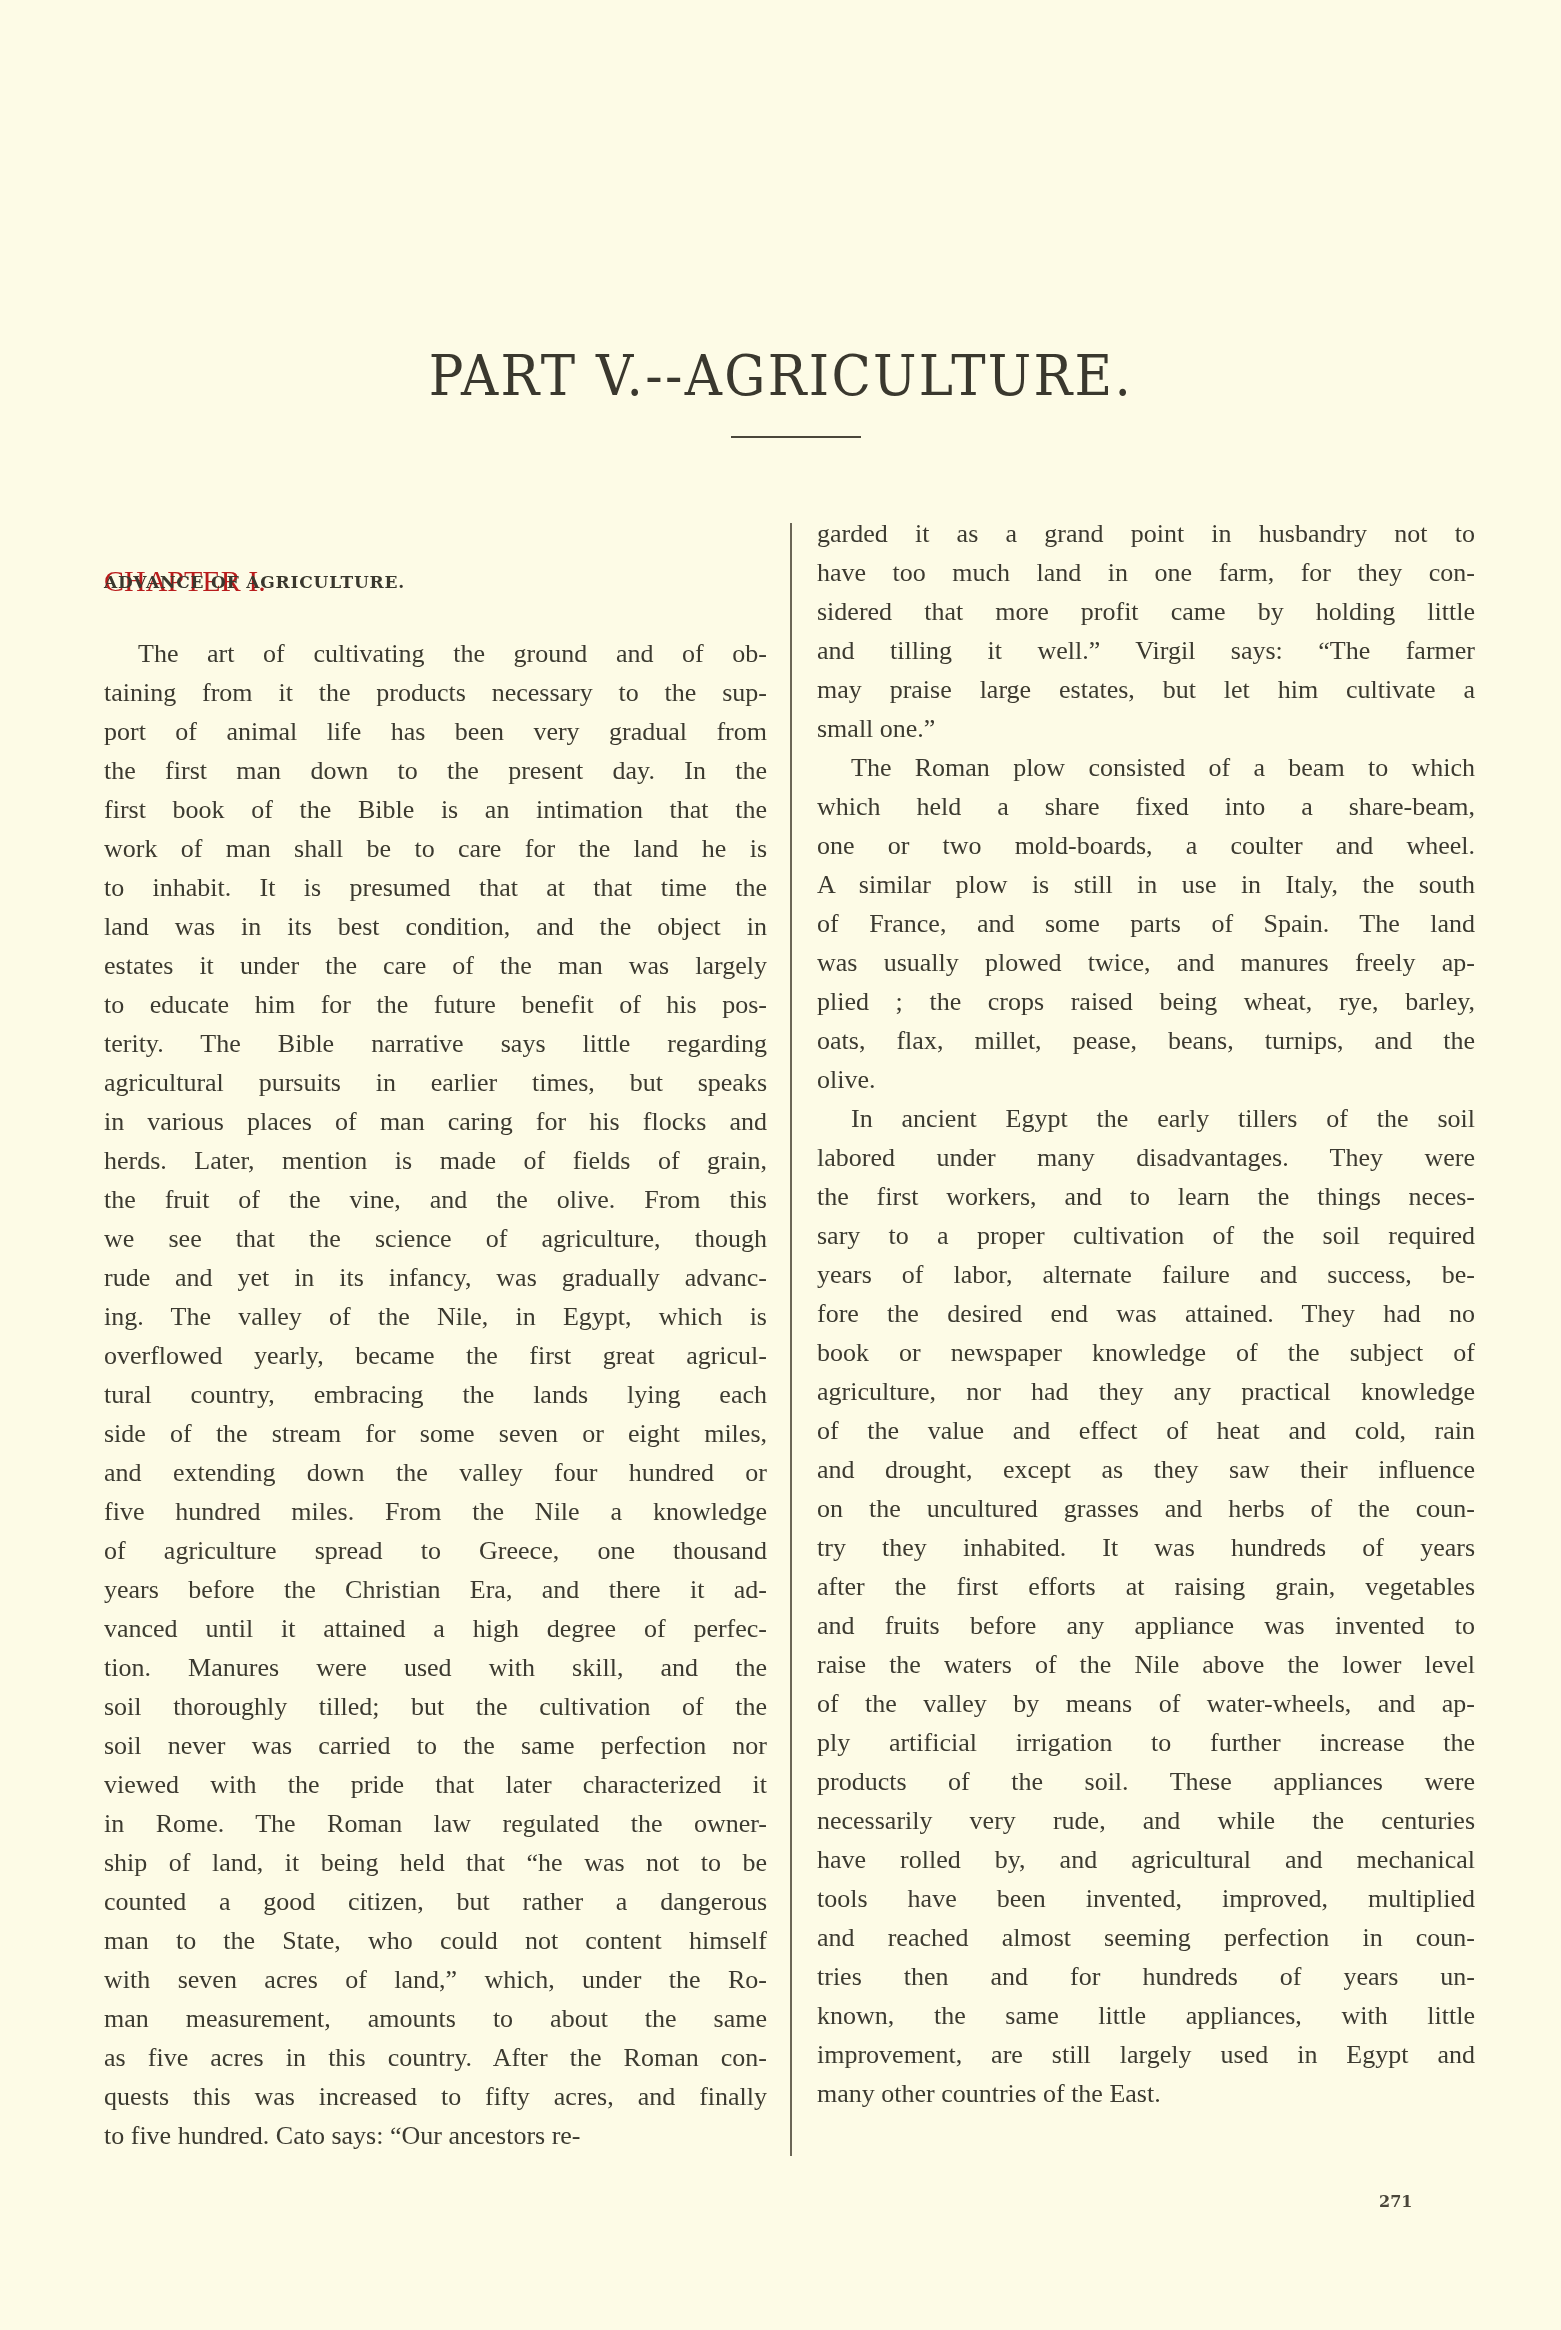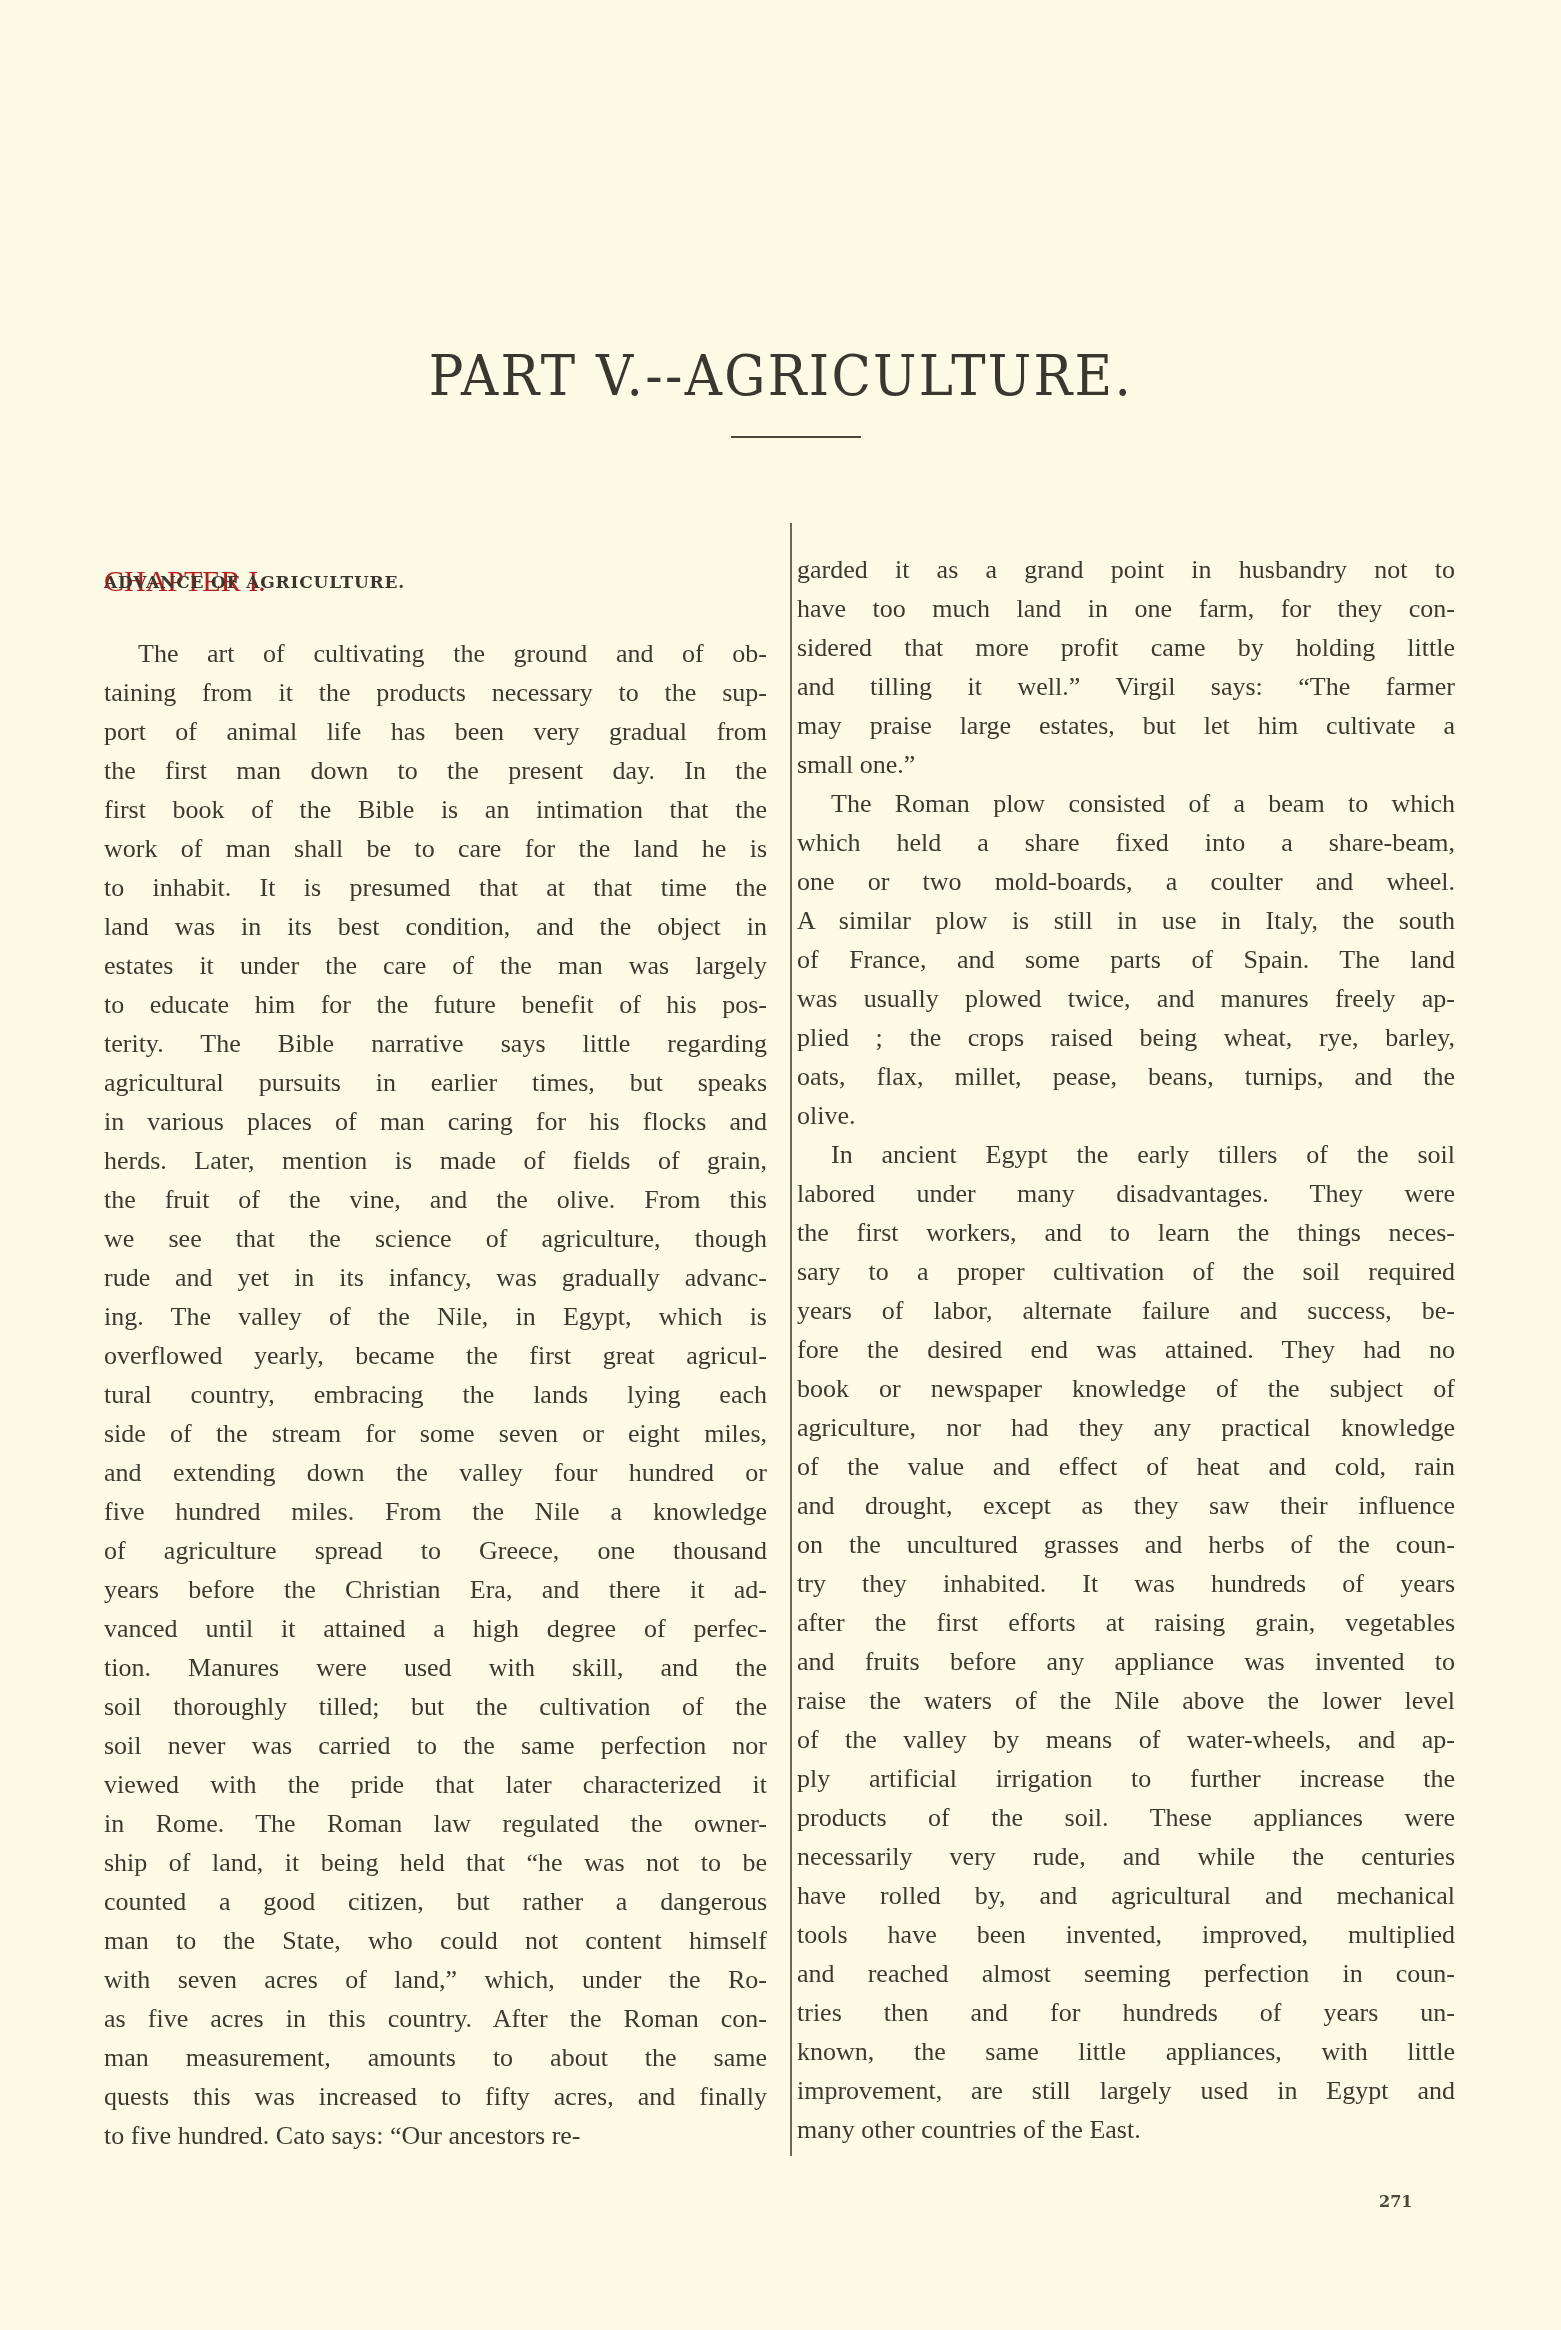--- a/index.html
+++ b/index.html
@@ -41,21 +41,21 @@
   .lines li {
     height: 39px; line-height: 39px;
     font-size: 26px;
     text-align: justify; text-align-last: justify;
     white-space: nowrap;
     overflow: visible;
   }
   .lines li.last { text-align-last: left; }
   .lines li.indent { padding-left: 34px; }
   .left-lines { left: 104px; top: 634px; width: 663px; }
-  .right-lines { left: 797px; top: 514px; width: 658px; margin-top: 36px; }
+  .right-lines { left: 817px; top: 514px; width: 658px; }
   .line-inner { display: inline-block; width: 100%; text-align: justify; text-align-last: justify; }
   .last .line-inner { text-align-last: left; }
   .column-divider {
     position: absolute; left: 790px; top: 523px; width: 1.6px; height: 1633px;
     background: #6b6656;
   }
   .page-number {
     position: absolute; left: 1379px; top: 2192px; font-size: 16px;
     font-weight: bold; color: #4a463a; font-family: "DejaVu Serif", serif;
   }
@@ -99,22 +99,22 @@
       <li><span class="line-inner">vanced until it attained a high degree of perfec-</span></li>
       <li><span class="line-inner">tion. Manures were used with skill, and the</span></li>
       <li><span class="line-inner">soil thoroughly tilled; but the cultivation of the</span></li>
       <li><span class="line-inner">soil never was carried to the same perfection nor</span></li>
       <li><span class="line-inner">viewed with the pride that later characterized it</span></li>
       <li><span class="line-inner">in Rome. The Roman law regulated the owner-</span></li>
       <li><span class="line-inner">ship of land, it being held that “he was not to be</span></li>
       <li><span class="line-inner">counted a good citizen, but rather a dangerous</span></li>
       <li><span class="line-inner">man to the State, who could not content himself</span></li>
       <li><span class="line-inner">with seven acres of land,” which, under the Ro-</span></li>
+      <li><span class="line-inner">man measurement, amounts to about the same</span></li>
       <li><span class="line-inner">as five acres in this country. After the Roman con-</span></li>
-      <li><span class="line-inner">man measurement, amounts to about the same</span></li>
       <li><span class="line-inner">quests this was increased to fifty acres, and finally</span></li>
       <li class="last"><span class="line-inner">to five hundred. Cato says: “Our ancestors re-</span></li>
     </ul>
 
   <div class="column-divider"></div>
 
   <ul class="lines right-lines">
       <li><span class="line-inner">garded it as a grand point in husbandry not to</span></li>
       <li><span class="line-inner">have too much land in one farm, for they con-</span></li>
       <li><span class="line-inner">sidered that more profit came by holding little</span></li>

